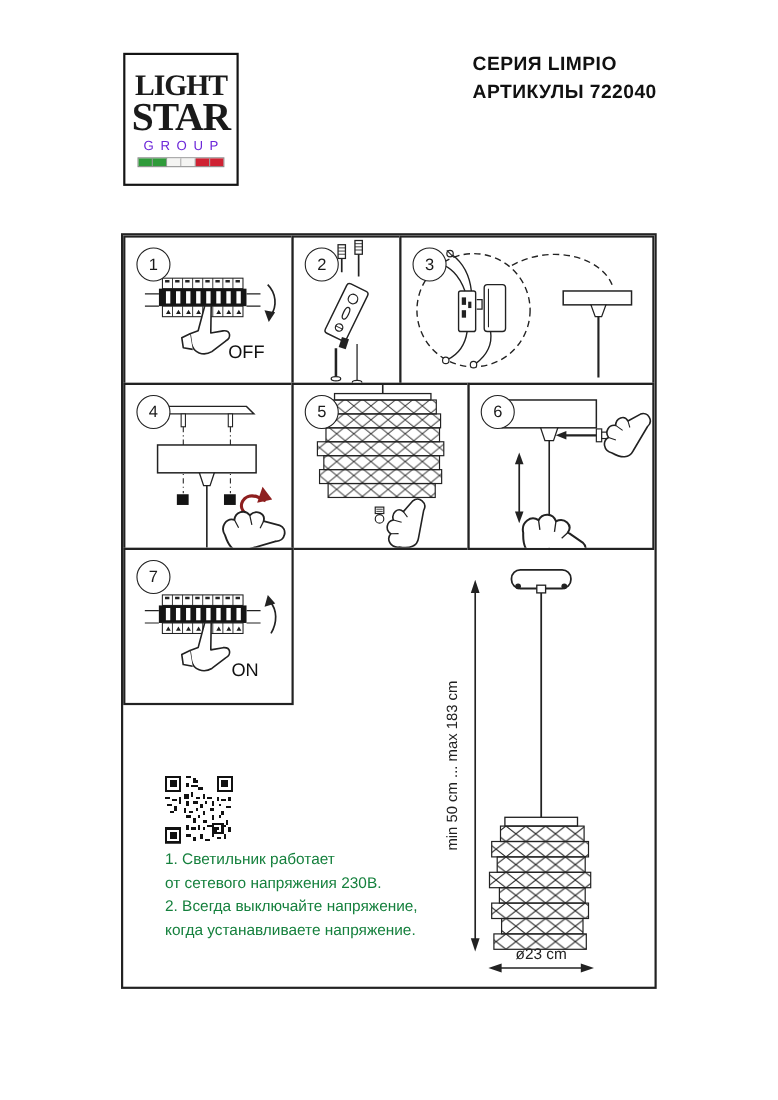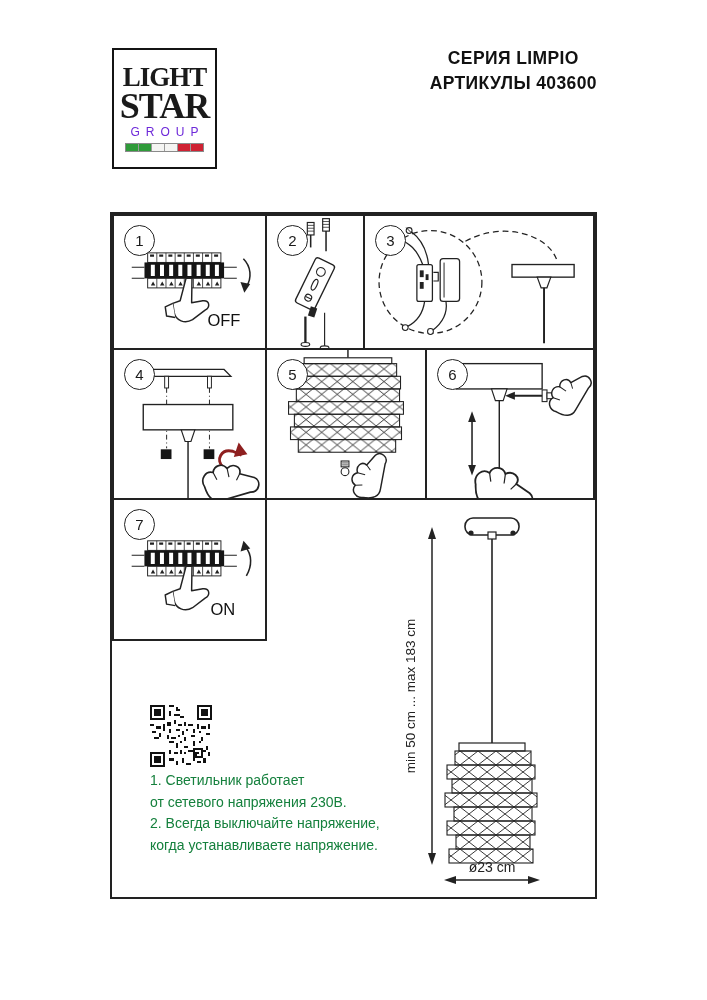--- a/index.html
+++ b/index.html
@@ -13,21 +13,21 @@
     border:2px solid #141414;box-sizing:border-box;background:#fff;
     text-align:center;padding-top:16px;
   }
   .logo-light{font-family:"Liberation Serif",serif;font-weight:bold;font-size:27px;line-height:.85;letter-spacing:-1px;}
   .logo-star{font-family:"Liberation Serif",serif;font-weight:bold;font-size:36px;line-height:.95;letter-spacing:-1px;}
   .logo-group{font-size:12px;letter-spacing:6px;margin-top:2px;padding-left:6px;color:#6d28d9;}
   .flag{display:flex;height:7px;margin:4px 11px 0 11px;border:1px solid #8a8a8a;}
   .flag span{flex:1;border-right:1px solid #9a9a9a;}
   .flag span:last-child{border-right:none;}
   .fg{background:#2f9b3a;} .fw{background:#f4f4f2;} .fr{background:#cf2233;}
-  .header-text{position:absolute;right:110px;top:46px;text-align:center;font-weight:bold;color:#111;}
+  .header-text{position:absolute;right:110px;top:46px;text-align:left;font-weight:bold;color:#111;}
   .series-line{font-size:17.5px;line-height:1.45;letter-spacing:.4px;}
   .title-block{margin-top:24px;font-size:19px;line-height:1.32;letter-spacing:1px;}
   
   .sheet{
     position:absolute;left:110px;top:212px;width:487px;height:687px;
     border:2px solid #222;box-sizing:border-box;background:#fff;
   }
   .panel{position:absolute;border:2px solid #222;box-sizing:border-box;background:#fff;}
   #p1{left:0;top:0;width:155px;height:136px;}
   #p2{left:153px;top:0;width:100px;height:136px;}
@@ -85,21 +85,21 @@
       <span class="fg"></span>
       <span class="fw"></span>
       <span class="fw"></span>
       <span class="fr"></span>
       <span class="fr"></span>
   </div>
 </div>
 
 <div class="header-text">
   <div class="series-line">СЕРИЯ LIMPIO</div>
-  <div class="series-line">АРТИКУЛЫ 403600</div>
+  <div class="series-line">АРТИКУЛЫ 722040</div>
   <div class="title-block">
   </div>
 </div>
 
 <div class="sheet">
 
   <div class="panel" id="p1">
     <div class="badge">1</div>
     <svg class="ill" viewBox="0 0 155 136">
       <use href="#breaker" transform="translate(18,38) scale(0.82)"></use>

